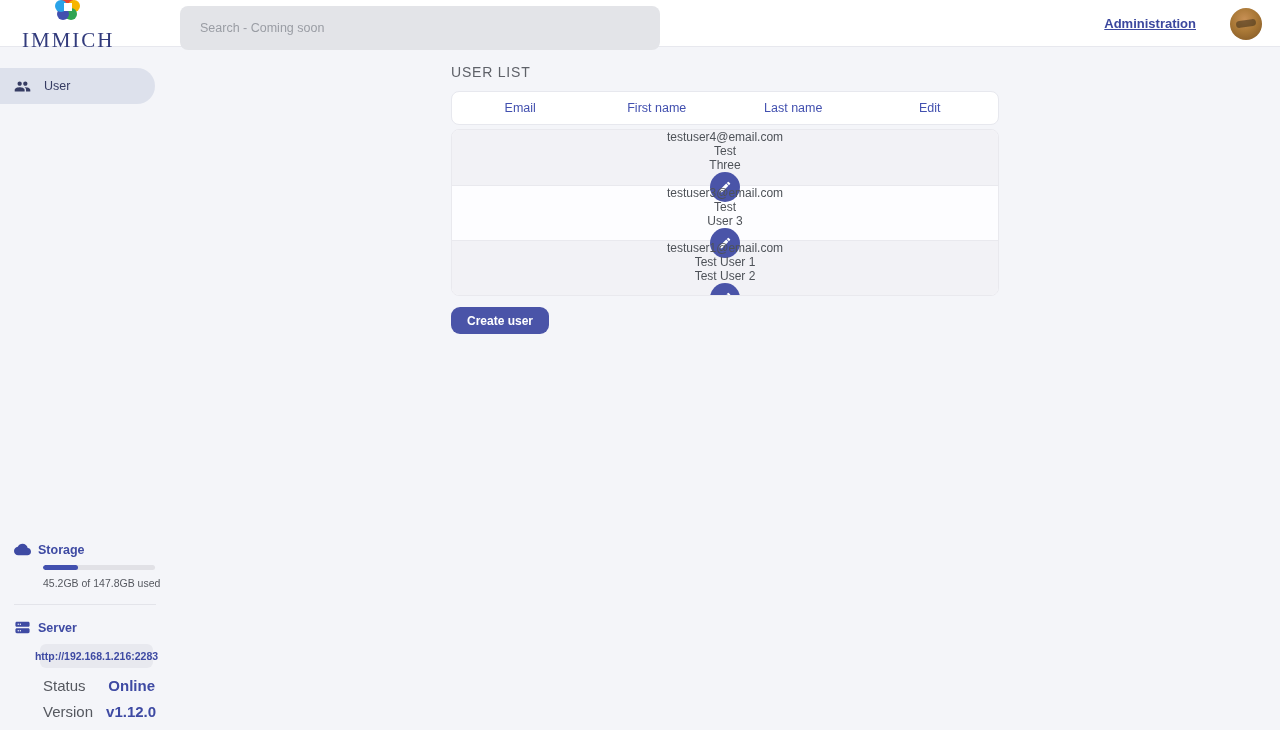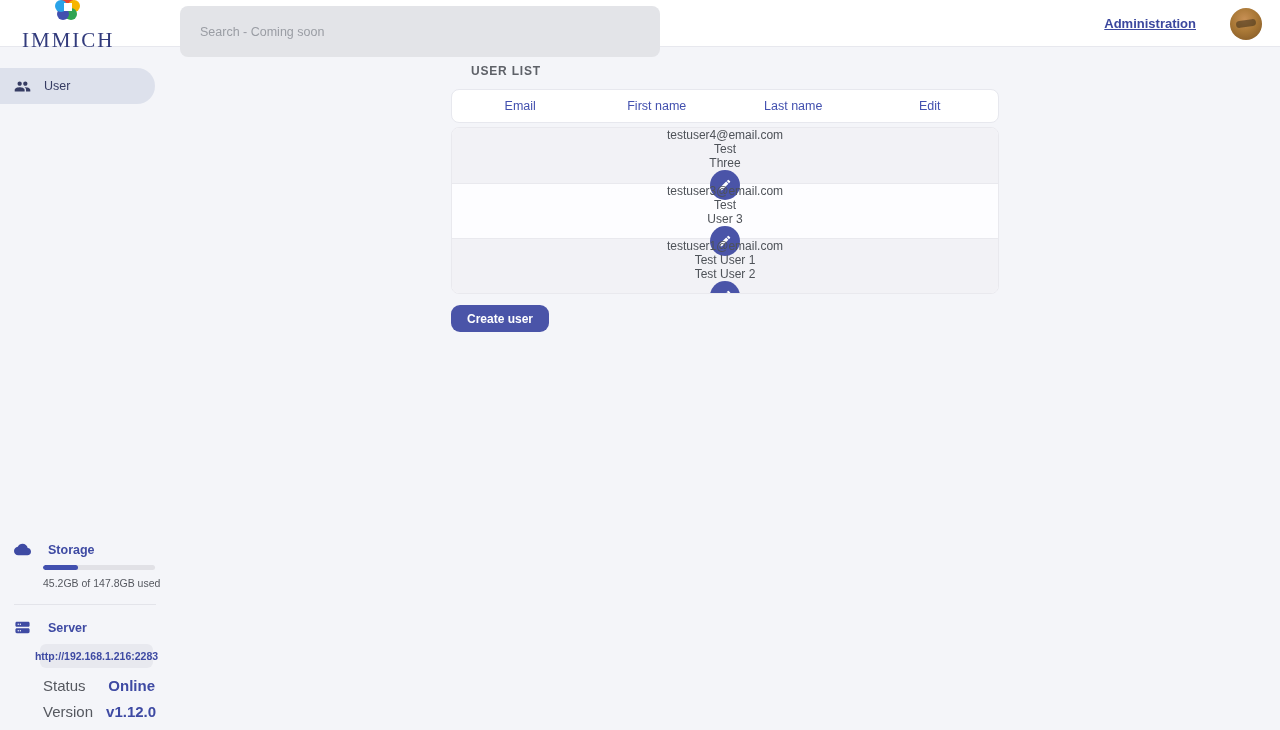--- a/index.html
+++ b/index.html
@@ -25,21 +25,21 @@
   .petal-yellow{ background:#f7b500; top:6px; left:13px; }
   .petal-green { background:#31a452; top:14px;left:10px; }
   .petal-blue  { background:#4250af; top:14px;left:2px; }
   .petal-cyan  { background:#2aa3e8; top:6px; left:0; }
   .flower .core{ position:absolute; width:8px; height:8px; top:9px; left:9px; background:#fff; }
   .brand-name{
     font-family:"Liberation Serif", serif;
     font-size:21px; letter-spacing:2px; color:#323b7c; font-weight:400;
   }
   .searchbar{
-    position:absolute; left:180px; top:6px; width:480px; height:51px;
+    position:absolute; left:180px; top:6px; width:480px; height:44px;
     background:#e3e4e8; border:none; border-radius:8px;
     padding:0 20px; font-size:12.5px; color:#5a5e66; outline:none;
     font-family:"Liberation Sans", sans-serif;
   }
   .searchbar::placeholder{ color:#9a9da4; }
   .topbar-right{ position:absolute; right:18px; top:0; height:47px; display:flex; align-items:center; gap:34px; }
   .admin-link{ font-size:13px; font-weight:bold; color:#3b479e; text-decoration:underline; cursor:pointer; }
   .avatar{
     width:32px; height:32px; border-radius:50%;
     background:radial-gradient(circle at 45% 35%, #c89055 0%, #a97836 45%, #7d5423 100%);
@@ -52,42 +52,42 @@
   .sidebar{ position:absolute; top:47px; left:0; width:170px; height:683px; }
   .side-item{
     margin-top:21px; width:155px; height:36px;
     background:#dde1ec; border-radius:0 18px 18px 0;
     display:flex; align-items:center; gap:13px; padding-left:14px; cursor:pointer;
   }
   .side-item .lbl{ font-size:12.5px; font-weight:500; color:#363c63; }
   .side-icon{ width:17px; height:17px; display:block; }
 
   .side-bottom{ position:absolute; left:0; bottom:10px; width:170px; }
-  .sec-head{ display:flex; align-items:center; gap:17px; padding-left:14px; }
+  .sec-head{ display:flex; align-items:center; gap:7px; padding-left:14px; }
   .sec-title{ font-size:12.5px; font-weight:bold; color:#3e4aa3; }
   .progress{ margin:7px 0 0 43px; width:112px; height:5px; background:#e1e1e6; border-radius:3px; overflow:hidden; }
   .progress > div{ height:100%; background:#4250af; border-radius:3px; }
   .usage{ margin:7px 0 0 43px; font-size:10.5px; color:#55585f; }
   .side-divider{ margin:15px 0 14px 14px; width:142px; border-top:1px solid #e3e4ea; }
   .url-pill{
     margin:8px 0 0 40px; width:113px; height:24px;
     background:#e8e9ef; border-radius:6px;
     display:flex; align-items:center; justify-content:center;
     font-size:10.5px; font-weight:bold; color:#3e4aa3;
   }
   .kv{ display:flex; justify-content:space-between; margin:9px 0 0 43px; width:112px; font-size:15px; }
   .kv .k{ color:#55585f; }
   .kv .v{ color:#3e4aa3; font-weight:bold;padding-left:13px; }
 
   
   .main{ position:absolute; top:47px; left:170px; width:1110px; height:683px; }
   .page-head{ height:59px; border-bottom:1px solid #e7e8ee; display:flex; align-items:center; }
   .page-title{ margin-left:20px; font-size:16px; font-weight:bold; color:#3f4ba6; letter-spacing:.2px; }
   .content{ width:548px; margin:0 auto; }
-  .section-label{ margin-top:17px; font-size:12px; letter-spacing:.8px; color:#5e6168; font-weight:700;margin-left:20px; }
+  .section-label{ margin-top:17px; font-size:14px; letter-spacing:.8px; color:#5e6168; font-weight:400; }
 
   .thead{
     margin-top:11px; height:34px; background:#ffffff;
     border:1px solid #e7e8ee; border-radius:8px;
     display:flex; align-items:center;
   }
   .thead .th{ flex:1; text-align:center; font-size:12.5px; font-weight:500; color:#4250af; }
   .tbody{
     margin-top:4px; border:1px solid #e9e9ee; border-radius:8px; overflow:hidden;
     background:#fdfdff;

